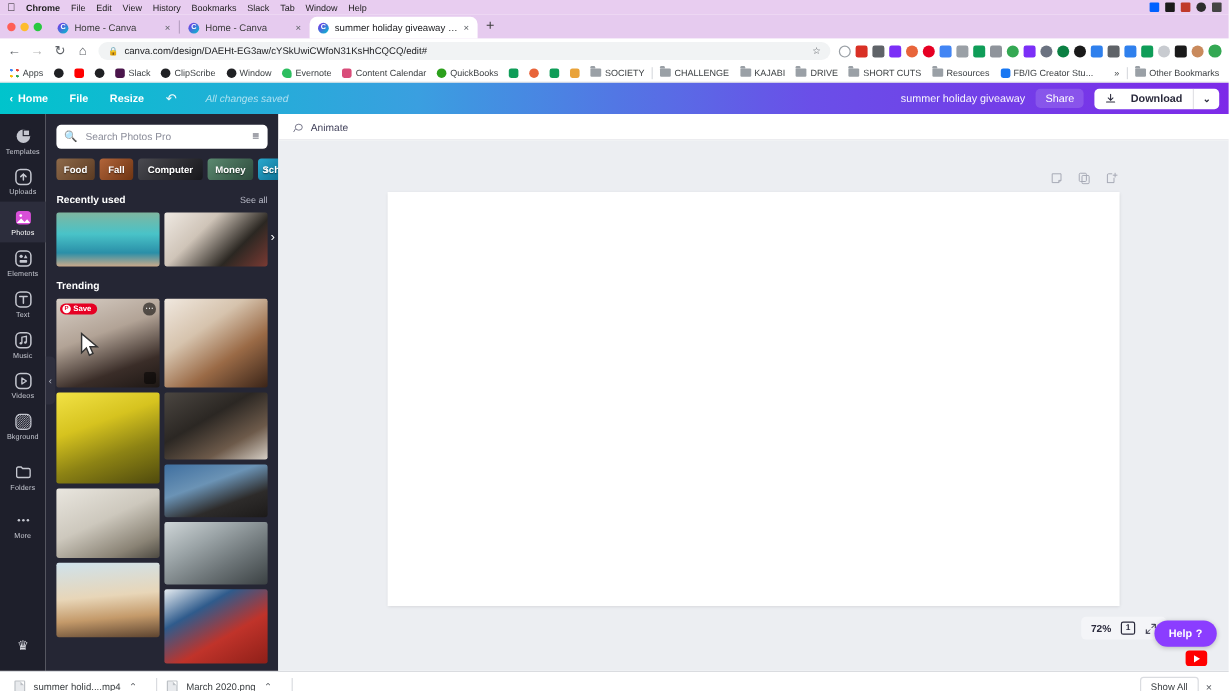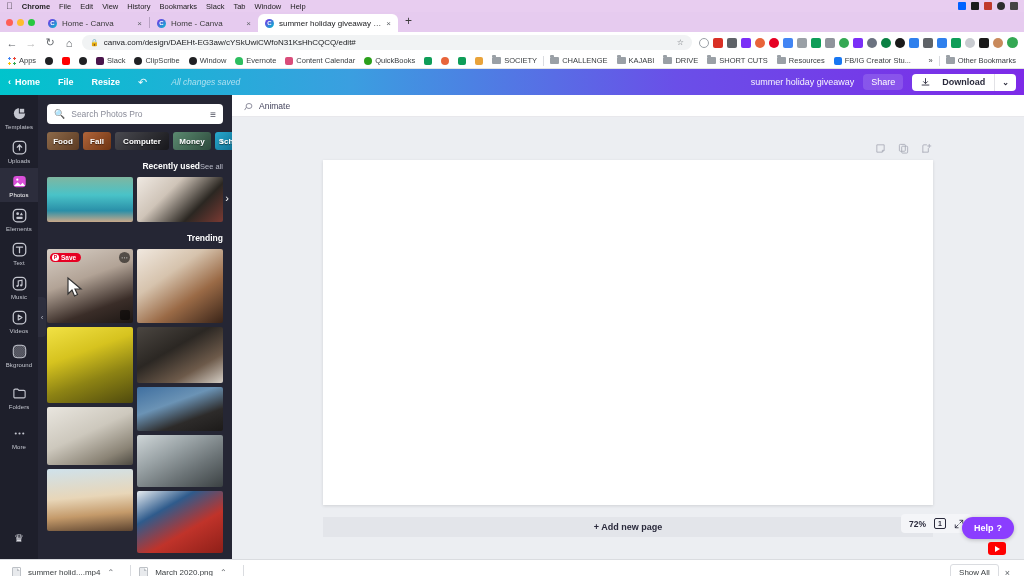--- a/index.html
+++ b/index.html
@@ -154,21 +154,21 @@
     height:18px; border-radius:3px; display:flex; align-items:center; justify-content:center;
     color:#fff; font-size:8px; font-weight:bold; padding:0 6px; flex:0 0 auto;
     text-shadow:0 1px 1px rgba(0,0,0,.55); overflow:hidden; white-space:nowrap;
   }
   .chip-arrow {
     position:absolute; right:-5px; top:0; height:18px; width:12px;
     display:flex; align-items:center; justify-content:center; color:#fff; font-size:10px;
   }
 
   .sec-head {
-    display:flex; align-items:baseline; justify-content:flex-end;
+    display:flex; align-items:baseline; justify-content:space-between;
     margin-top:11px;
   }
   .sec-title { color:#fff; font-size:8.5px; font-weight:bold; }
   .sec-link { color:#b9bbc8; font-size:7.5px; }
 
   .recent { display:flex; gap:4px; margin-top:6px; position:relative; }
   .recent .ph { height:45px; border-radius:2px; flex:1; overflow:hidden; }
   .recent-arrow {
     position:absolute; right:-6px; top:15px; color:#fff; font-size:11px;
   }
@@ -674,23 +674,20 @@
               <rect x="8" y="7" width="13" height="15" rx="2" fill="none" stroke="#a6a9b5" stroke-width="1.8"></rect>
             </svg>
           <svg viewBox="0 0 24 24">
               <path d="M4 20V6a2 2 0 012-2h6" fill="none" stroke="#a6a9b5" stroke-width="1.8" stroke-linecap="round"></path>
               <path d="M4 20h12V12" fill="none" stroke="#a6a9b5" stroke-width="1.8" stroke-linecap="round"></path>
               <path d="M18 3v7M14.5 6.5h7" stroke="#a6a9b5" stroke-width="1.8" stroke-linecap="round"></path>
             </svg>
         </div>
         <div class="page"></div>
 
-        <div class="addpage">
-          <div class="btn">+ Add new page</div>
-        </div>
 
         <div class="zoombar">
           <span>72%</span>
           <span style="display:flex;align-items:center;gap:2px;border:1.3px solid #2a2a3c;border-radius:2px;padding:1px 3px;font-size:7px;font-weight:bold;">
             <span>1</span>
           </span>
           <svg viewBox="0 0 24 24">
               <path d="M14 3h7v7M21 3l-7 7M10 21H3v-7M3 21l7-7" stroke="#2a2a3c" stroke-width="2" fill="none" stroke-linecap="round"></path>
             </svg>
         </div>

